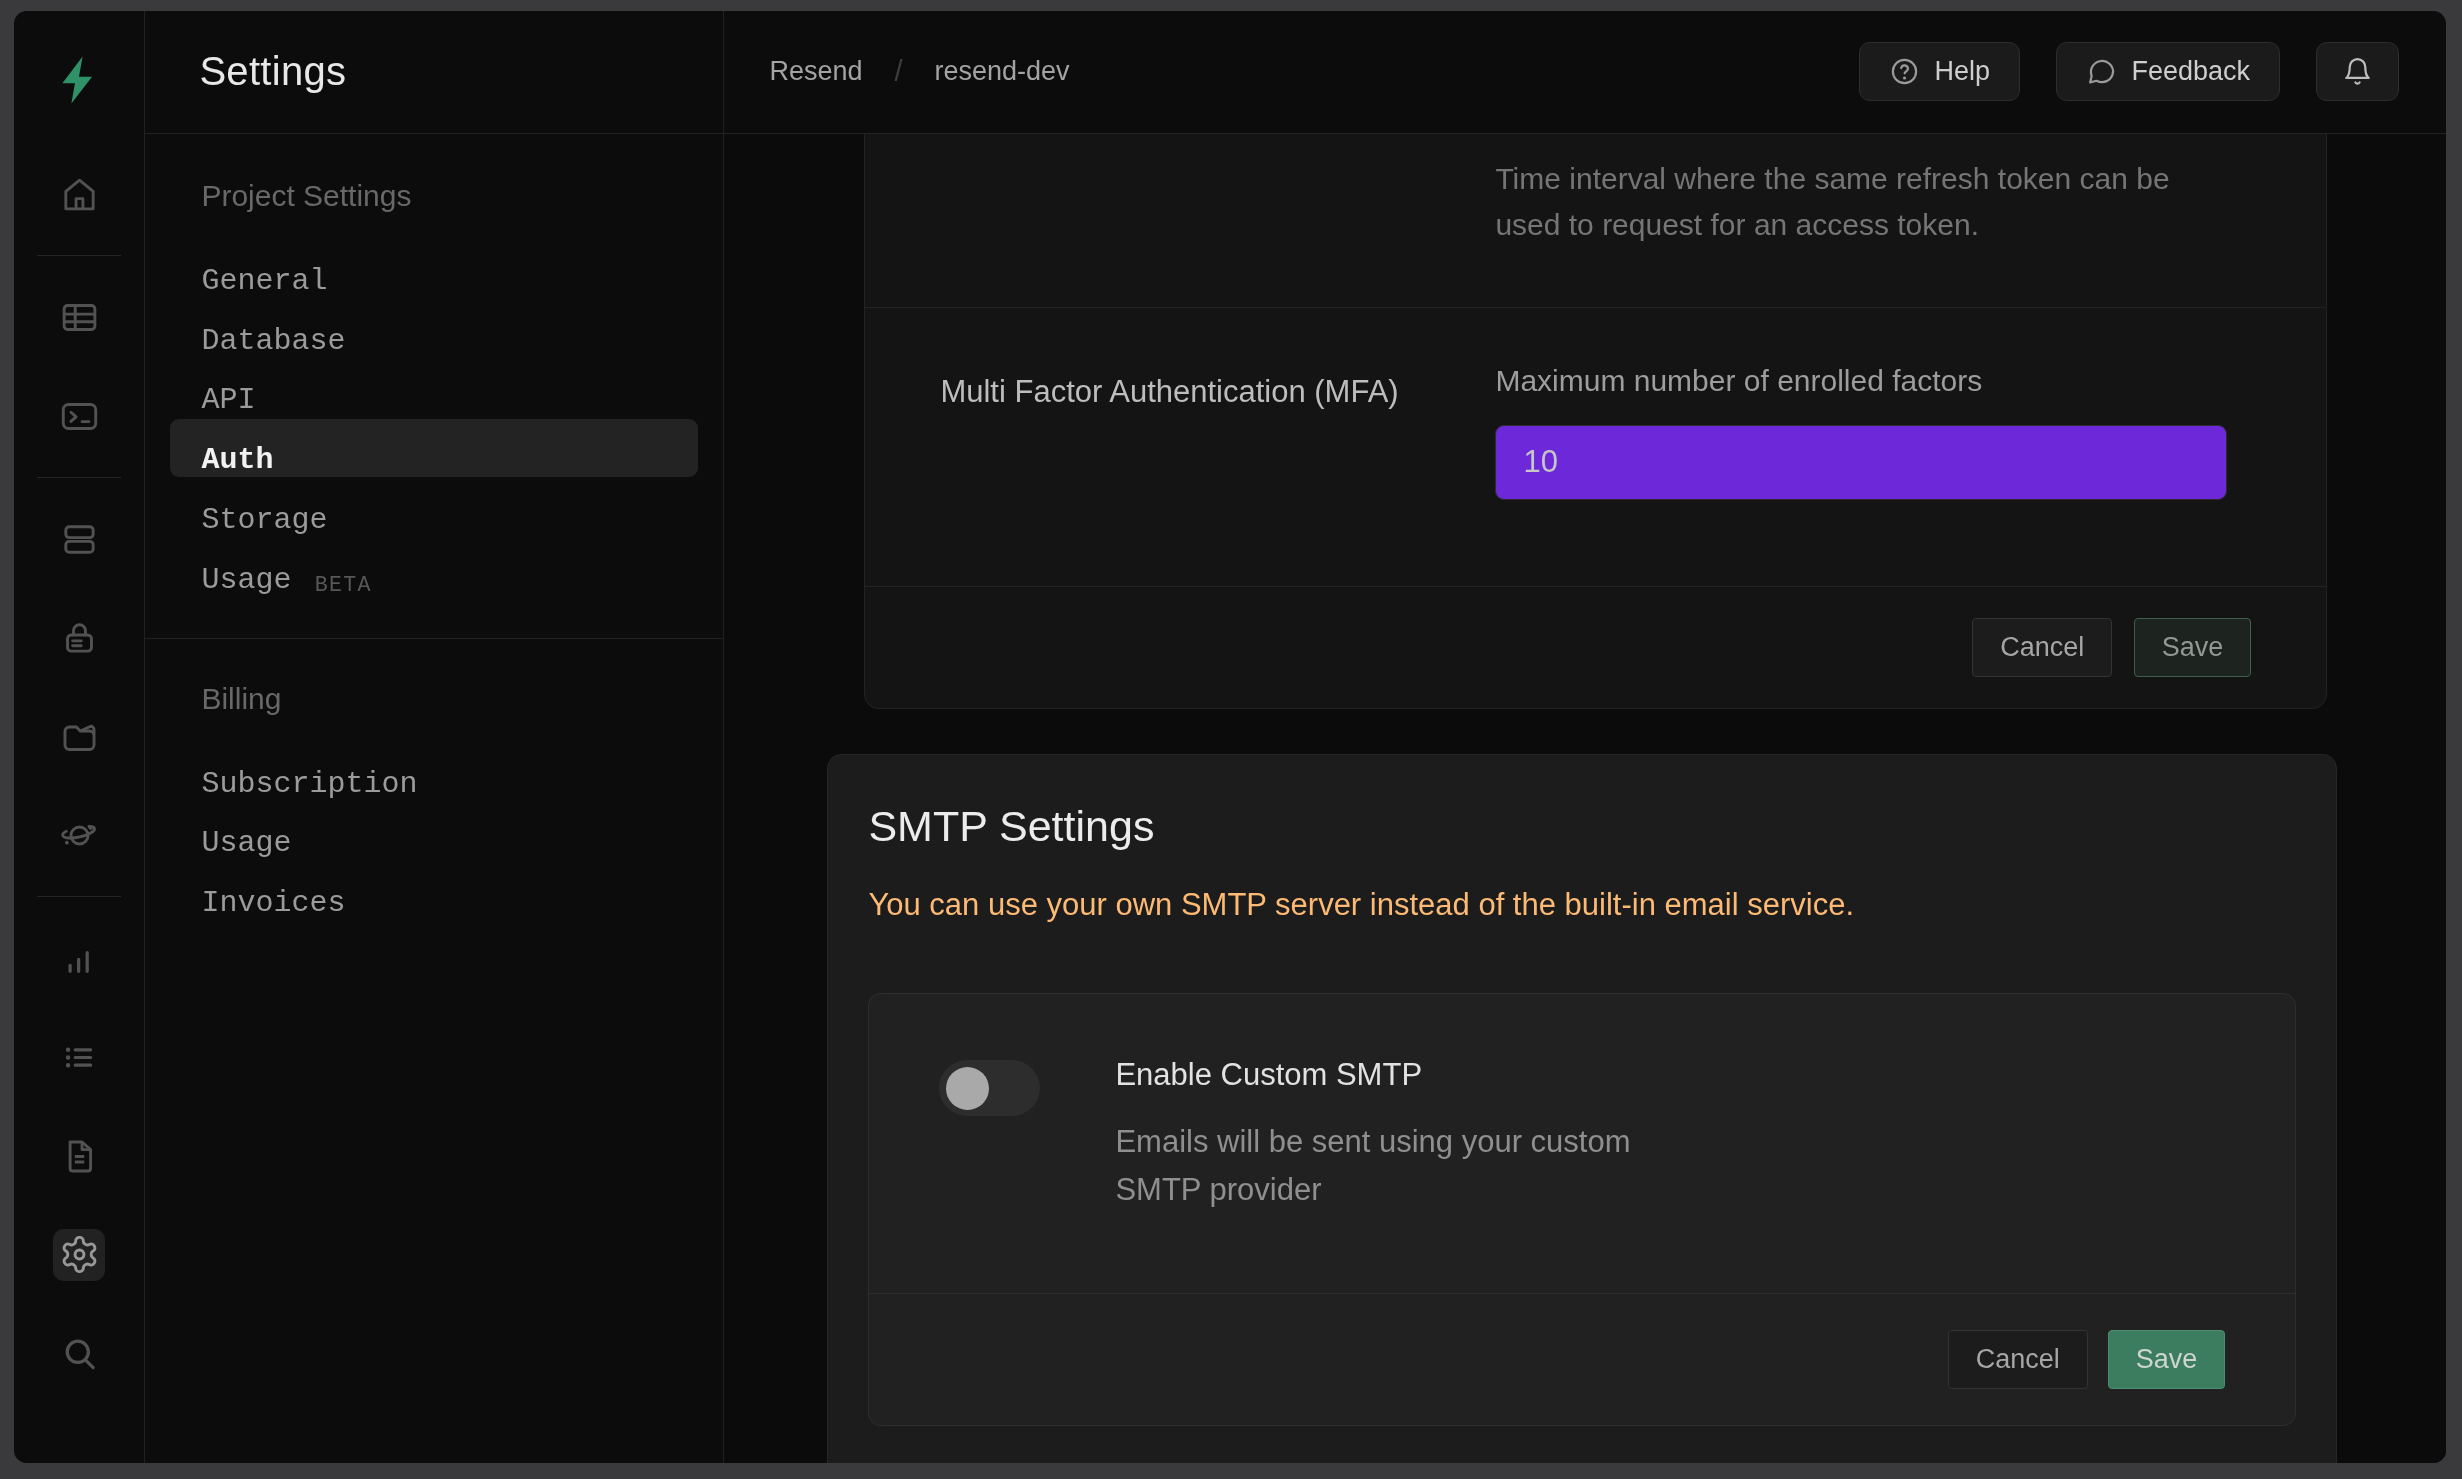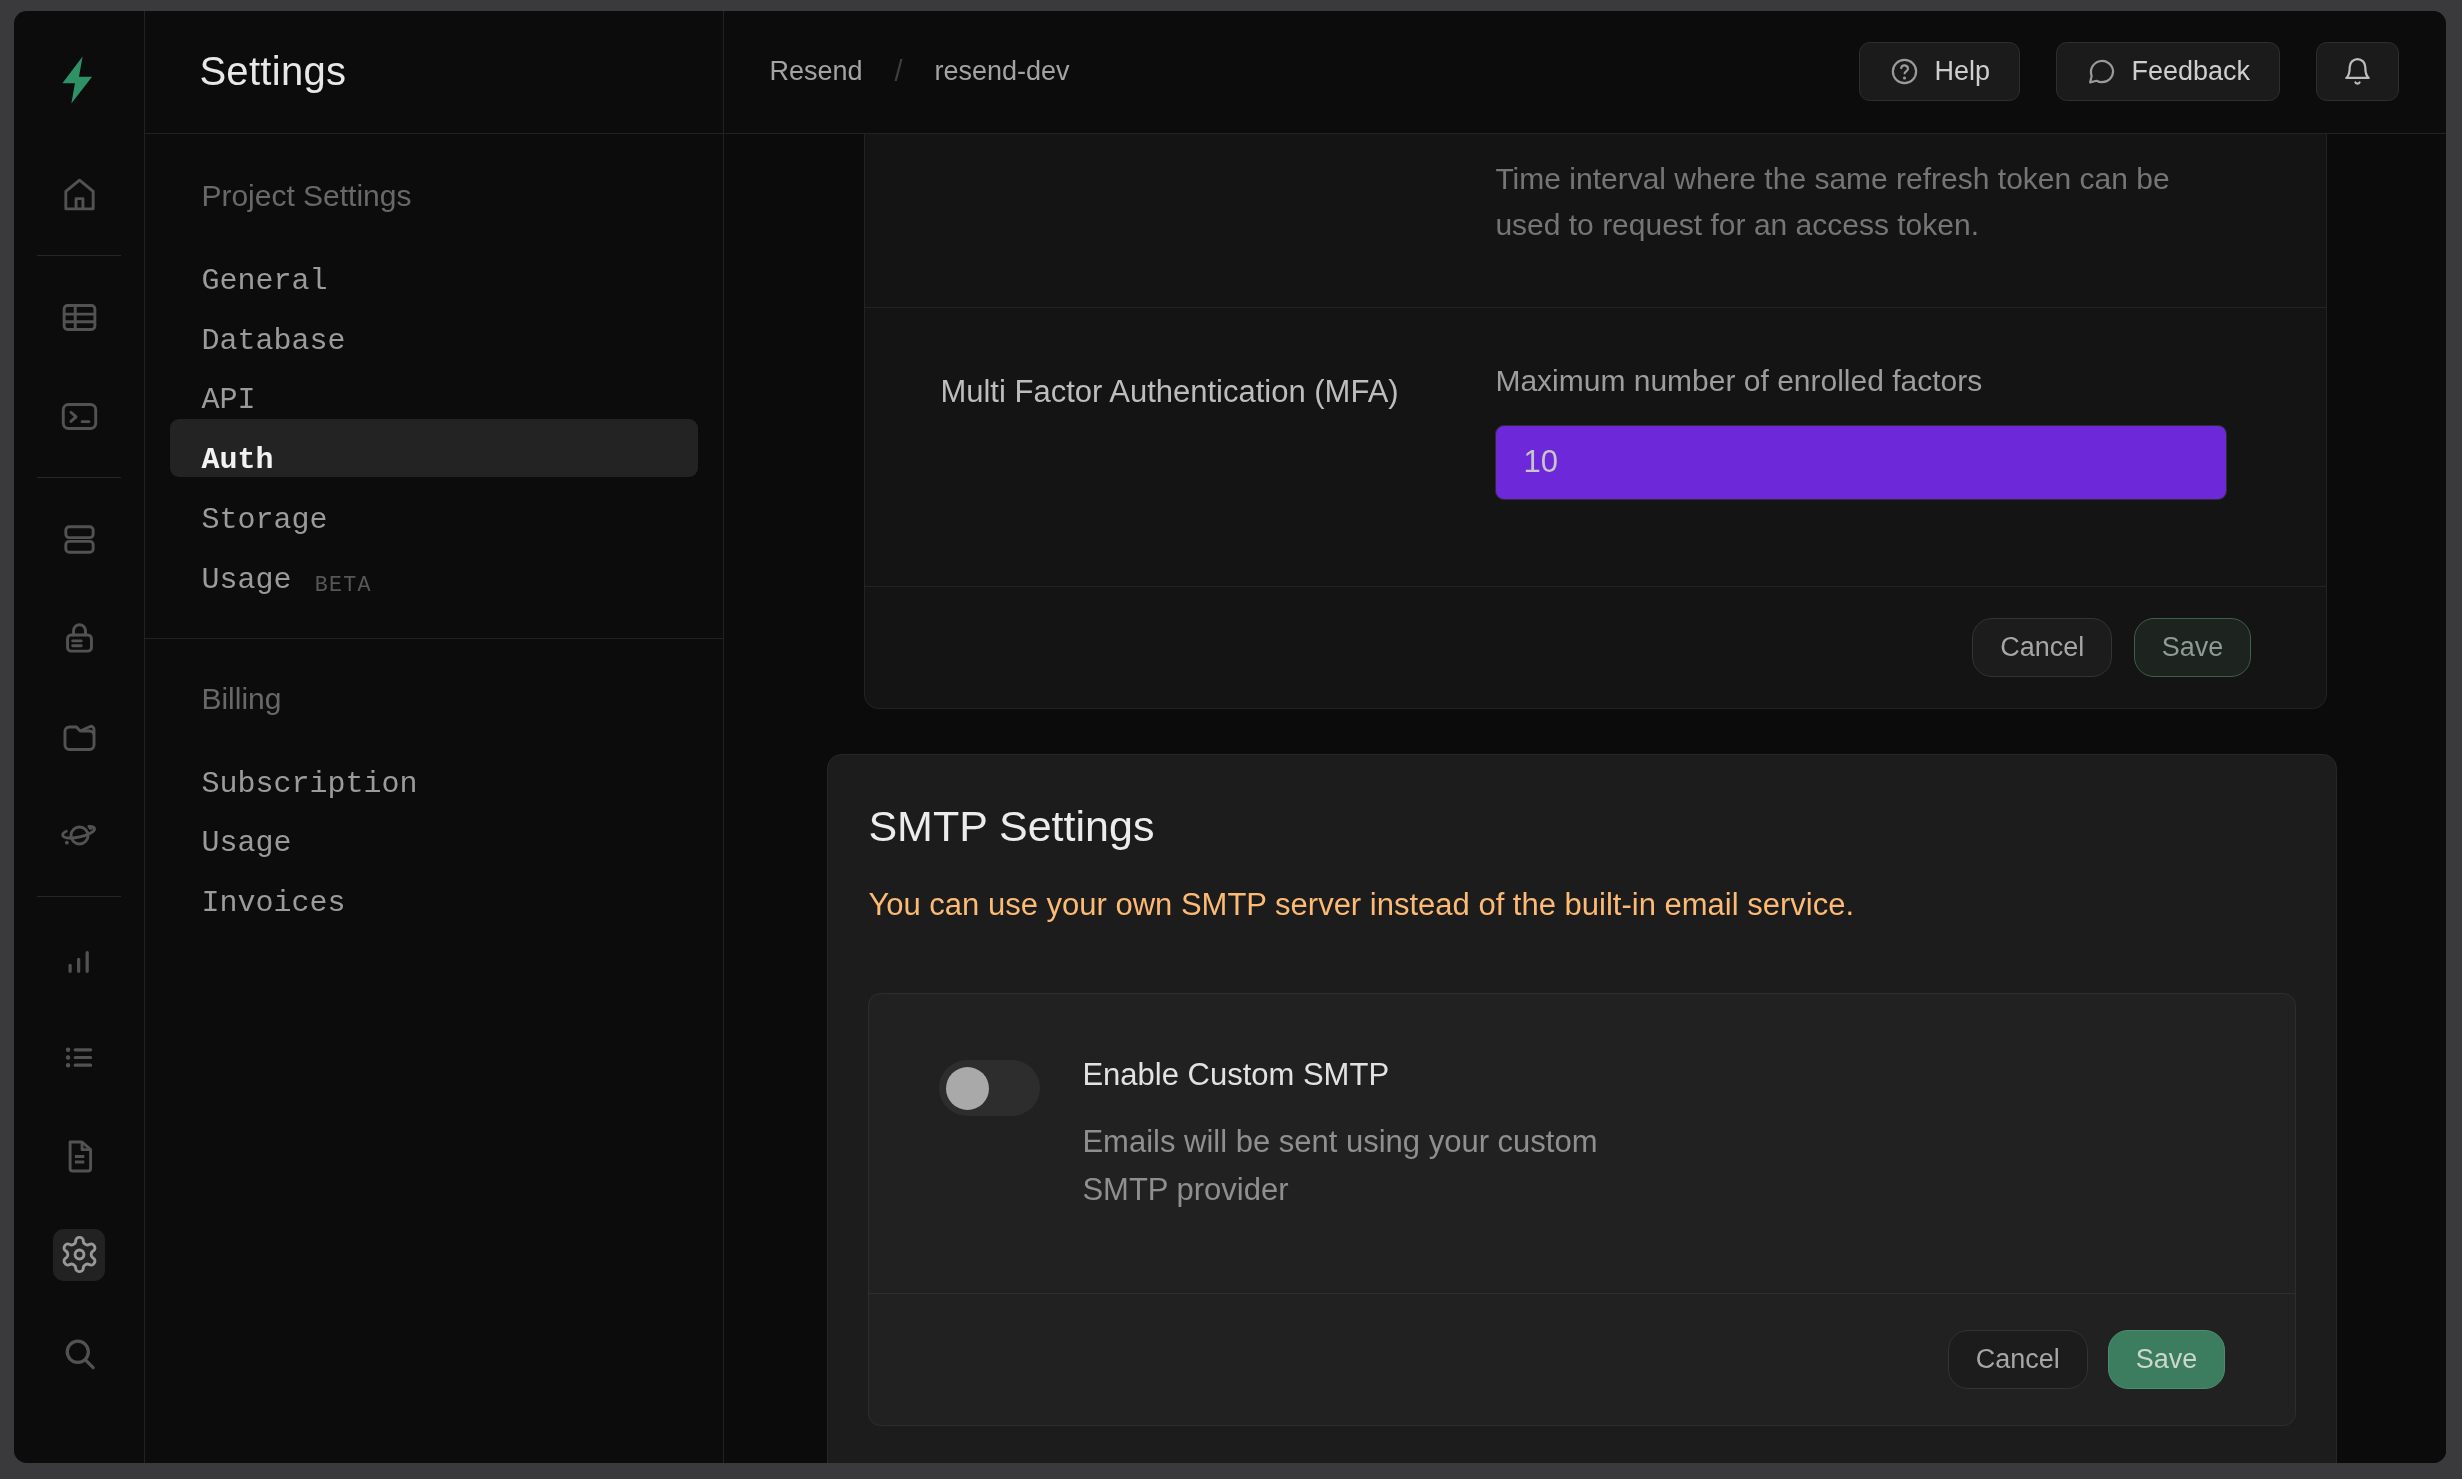--- a/index.html
+++ b/index.html
@@ -74,36 +74,36 @@
   .text-input{
     width:100%;height:75px;background:#6d28d9;border:0.9px solid #2d2d2d;border-radius:9px;
     color:#c6c6c6;font-size:31px;padding:0 27px;outline:none;
     font-family:"Liberation Sans", sans-serif;
   }
   .card-row.bordered{border-top:0.9px solid #232323;padding:56px 75px 86px}
   .card-footer{
     border-top:0.9px solid #232323;padding:31px 75px;display:flex;justify-content:flex-end;align-items:center;gap:21.6px;
   }
   .btn{
-    height:59px;padding:0 27px;border-radius:20px;font-size:27px;
+    height:59px;padding:0 27px;border-radius:4px;font-size:27px;
     display:flex;align-items:center;cursor:pointer;border:0.9px solid transparent;
   }
   .btn-cancel{background:#1c1c1c;border-color:#333333;color:#a6a6a6}
   .btn-save-quiet{background:#1d231f;border-color:#3d5f4d;color:#909a94}
   .btn-save-green{background:#3c7d5f;border-color:#4d8d6f;color:#cdd5cf}
   
   .smtp-panel{
     position:absolute;left:103px;top:620px;width:1510px;height:827px;
     background:#1c1c1c;border:0.9px solid #272727;border-radius:14.4px;
     padding:47px 40px;
   }
   .smtp-title{font-size:43px;color:#ececec;font-weight:400;margin-bottom:36px}
   .smtp-desc{font-size:31px;color:#fdba74;margin-bottom:70px}
   .inner-card{background:#212121;border:0.9px solid #2e2e2e;border-radius:12.6px;overflow:hidden}
-  .toggle-row{display:flex;padding:63px 70px 79px;gap:42px}
+  .toggle-row{display:flex;padding:63px 70px 79px;gap:75px}
   .toggle{
     position:relative;width:101px;height:56px;border-radius:898px;background:#2d2d2d;flex:none;cursor:pointer;margin-top:3.6px;
   }
   .toggle .knob{position:absolute;left:6.3px;top:6.3px;width:43px;height:43px;border-radius:50%;background:#a9a9a9}
   .toggle-title{font-size:31px;color:#e2e2e2;margin-bottom:25px}
   .toggle-desc{font-size:31px;line-height:1.55;color:#8f8f8f;max-width:584px}
   .inner-footer{
     border-top:0.9px solid #2e2e2e;padding:36px 70px;display:flex;justify-content:flex-end;align-items:center;gap:20px;
   }
 </style>

